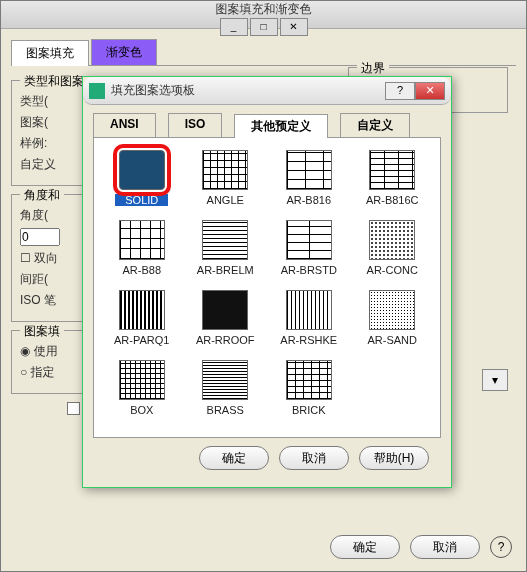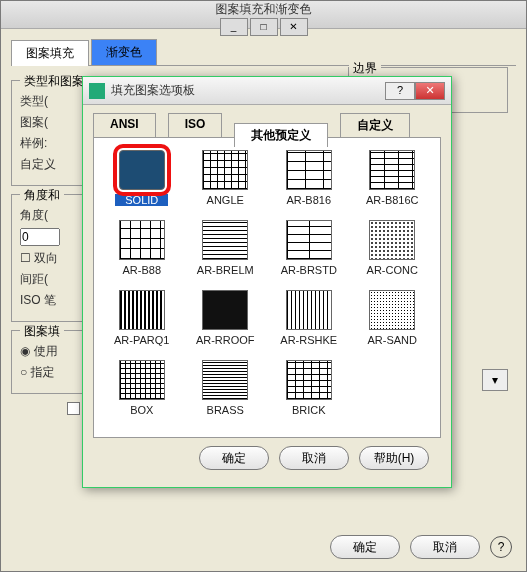--- a/index.html
+++ b/index.html
@@ -7,52 +7,52 @@
 
 .main-window { position: absolute; top: 0; left: 0; width: 527px; height: 572px; background: #ece9d8; border: 1px solid #7a7a7a; }
 .main-titlebar { height: 28px; background: linear-gradient(#e8e8e8,#d0d0d0); display: flex; align-items: center; padding: 0 4px; border-bottom: 1px solid #aaa; flex-direction: column; }
 .main-titlebar .icon-app { width: 16px; height: 16px; background: #2a7; margin-right: 6px; display: inline-block; }
 .main-titlebar .title { flex: 1; color: #333; }
 .win-btns { display: flex; gap: 2px; }
 .win-btn { width: 28px; height: 18px; background: #ddd; border: 1px solid #888; font-size: 10px; text-align: center; line-height: 16px; }
 
 .main-body { padding: 10px; position: relative; height: calc(100% - 28px); }
 .tabstrip { display: flex; border-bottom: 1px solid #999; }
-.tab { padding: 4px 14px; border: 1px solid #999; border-bottom: none; background: #3b82f6; margin-right: 2px; }
+.tab { padding: 4px 14px; border: 1px solid #999; border-bottom: none; background: #8b5cf6; margin-right: 2px; }
 .tab.active { background: #fff; position: relative; top: 1px; }
 .group { border: 1px solid #999; padding: 8px; margin-top: 8px; position: relative; }
 .group-title { position: absolute; top: -8px; left: 8px; background: #ece9d8; padding: 0 4px; }
 .row { margin: 4px 0; color: #333; }
 
 .boundary-group { position: absolute; top: 38px; right: 18px; width: 160px; border: 1px solid #999; padding: 10px; }
-.boundary-group .group-title { position: absolute; top: -8px; left: 0; background: #ece9d8; padding: 0 4px; }
+.boundary-group .group-title { position: absolute; top: -8px; left: 8px; background: #ece9d8; padding: 0 4px; }
 .pick-btn { width: 24px; height: 24px; border: 1px solid #888; background: #eee; display: inline-block; vertical-align: middle; margin-right: 6px; text-align:center; line-height:22px; }
 
 .footer { position: absolute; bottom: 6px; left: 0; right: 0; display: flex; align-items: center; padding: 6px 14px; gap: 10px; }
 .footer .spacer { flex: 1; }
 .btn { min-width: 70px; height: 24px; border: 1px solid #7a7a7a; background: linear-gradient(#fdfdfd,#e3e3e3); text-align: center; line-height: 22px; border-radius: 12px; }
 .circle-help { width: 22px; height: 22px; border: 1px solid #555; border-radius: 50%; text-align: center; line-height: 20px; }
 
 .checkbox-row { display:flex; align-items:center; gap:4px; margin:6px 0 0 56px; }
 .checkbox-row .cb { width:13px; height:13px; border:1px solid #777; background:#fff; }
 
 
 .modal { position: absolute; top: 76px; left: 82px; width: 370px; height: 412px; background: #ece9d8; border: 1px solid #3c6; box-shadow: 2px 2px 10px rgba(0,0,0,.4); }
-.modal-titlebar { height: 28px; background: linear-gradient(#f7f7f7,#dedede); display: flex; align-items: center; padding: 0 6px; border-bottom:1px solid #aaa; }
+.modal-titlebar { height: 28px; background: linear-gradient(#f7f7f7,#dedede); display: flex; align-items: center; padding: 0 6px; border-bottom:1px solid #aaa;border-radius:9px; }
 .modal-titlebar .icon-app { width:16px; height:16px; background:#2a7; margin-right:6px; }
 .modal-titlebar .title { flex:1; color:#333; }
 .modal-winbtns { display:flex; gap:0; }
 .modal-winbtns .mb { width:30px; height:18px; border:1px solid #888; text-align:center; line-height:14px; font-size:11px; }
 .modal-winbtns .mb.help { background:#eee; }
 .modal-winbtns .mb.close { background: linear-gradient(#e77,#c33); color:#fff; }
 
 .modal-body { padding: 8px 10px; }
 .modal-tabs { display:flex; border-bottom:1px solid #999; }
 .modal-tabs .mtab { padding:3px 16px; border:1px solid #999; border-bottom:none; background:#ece9d8; margin-right:12px;font-weight:bold; }
-.modal-tabs .mtab.active { background:#fff; position:relative; top:10px;text-align:center; }
+.modal-tabs .mtab.active { background:#fff; position:relative; top:1px;text-align:center; }
 
 .pattern-area { border:1px solid #999; border-top:none; background:#fff; height:300px; padding:12px 10px; overflow:hidden; }
 .pattern-grid { display:grid; grid-template-columns: repeat(4, 1fr); gap: 14px 8px; }
 .pattern-cell { display:flex; flex-direction:column; align-items:center; gap:4px; }
 .swatch { width:46px; height:40px; border:1px solid #666; background:#fff; position:relative; overflow:hidden; }
 .swatch.solid { background:#1d4c73; }
 .swatch.selected-wrap { outline:4px solid #e11; outline-offset:2px; border-radius:4px; }
 .plabel { font-size:11px; color:#222; text-align:center; white-space:nowrap; }
 .plabel.sel { background:#1d5fbf; color:#fff; padding:0 10px; }
 

